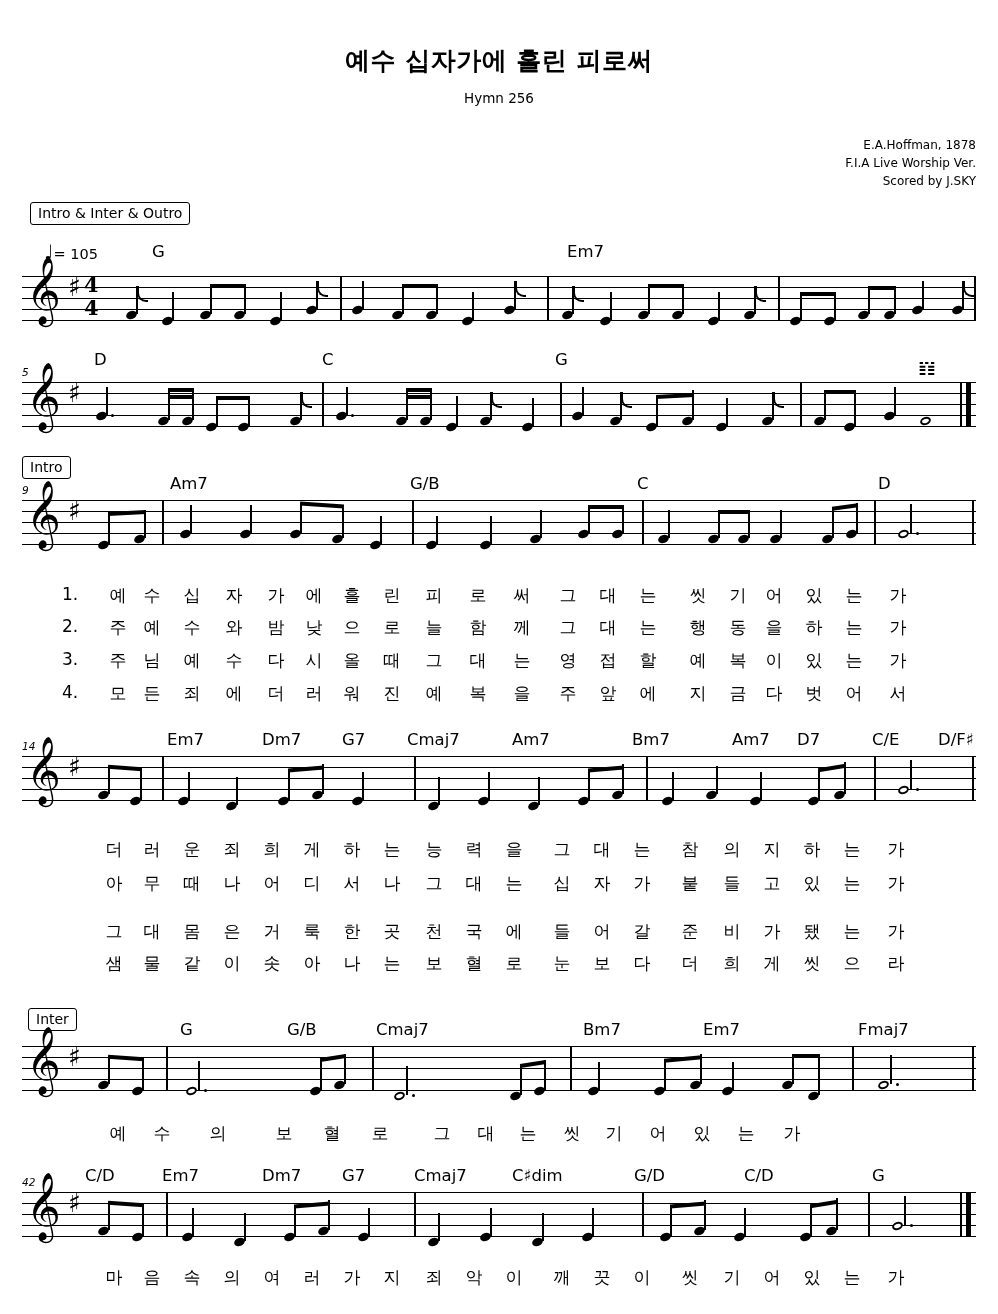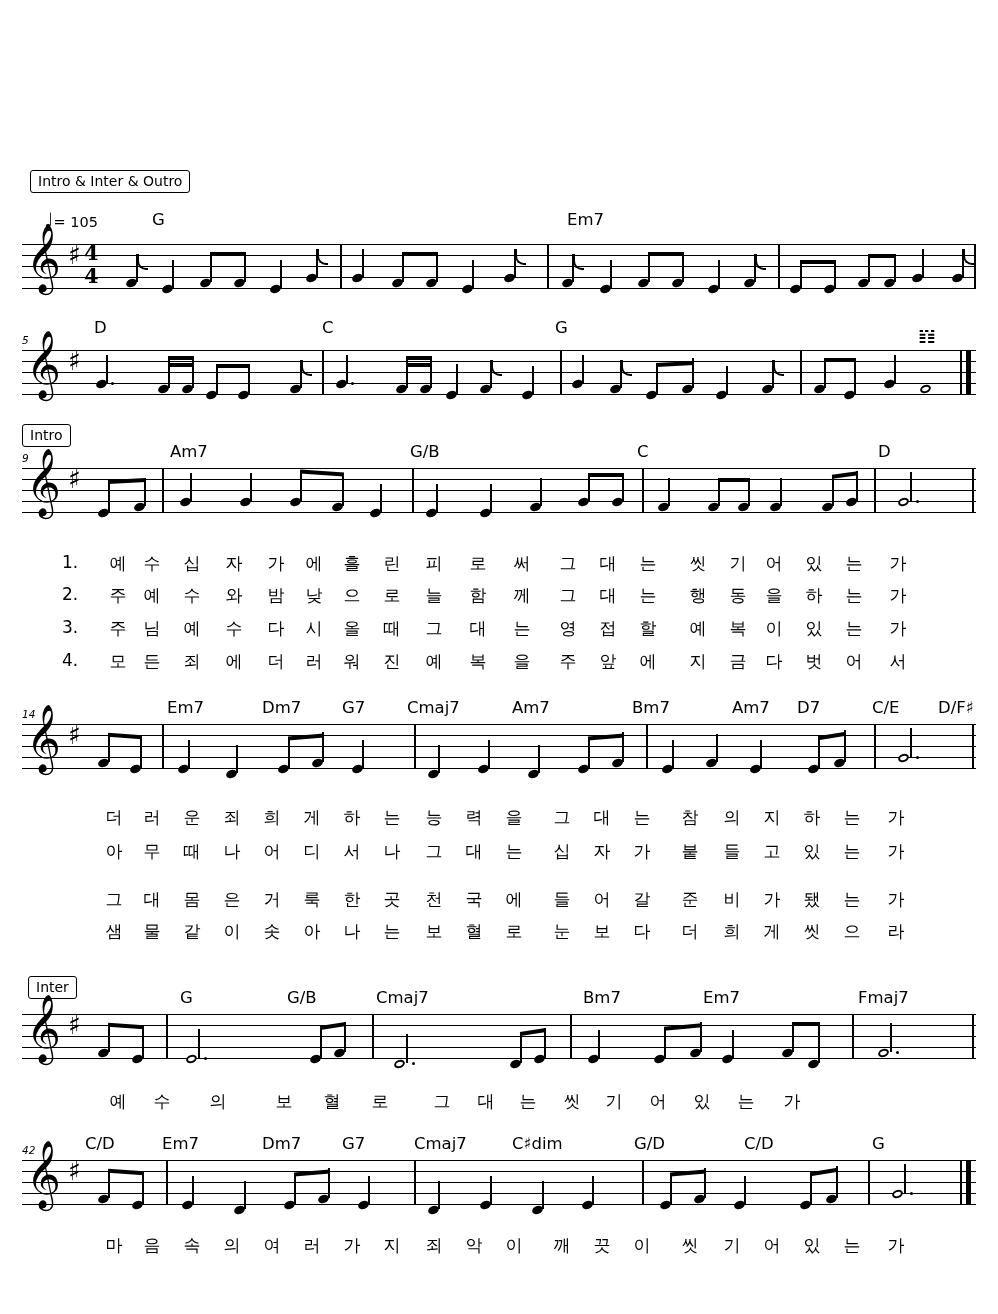--- a/index.html
+++ b/index.html
@@ -204,21 +204,28 @@
   .lyricnum {
     position: absolute;
     font-size: 17px;
   }
 </style>
 </head>
 <body>
 
 <div class="sheet">
 
+  <div class="title">예수 십자가에 흘린 피로써</div>
   <div class="sub">
+    <div>Hymn 256</div>
+  </div>
+  <div class="credits">
+    <div>E.A.Hoffman, 1878</div>
+    <div>F.I.A Live Worship Ver.</div>
+    <div>Scored by J.SKY</div>
   </div>
 
   <div class="secbox" style="left:30px; top:158px;">Intro &amp; Inter &amp; Outro</div>
 
   <div class="tempo" style="left:44px; top:196px;">
     <span style="font-size:20px;">♩</span><span>= 105</span>
   </div>
 
   <div class="system" style="top:232px;">
     <div class="staff">

